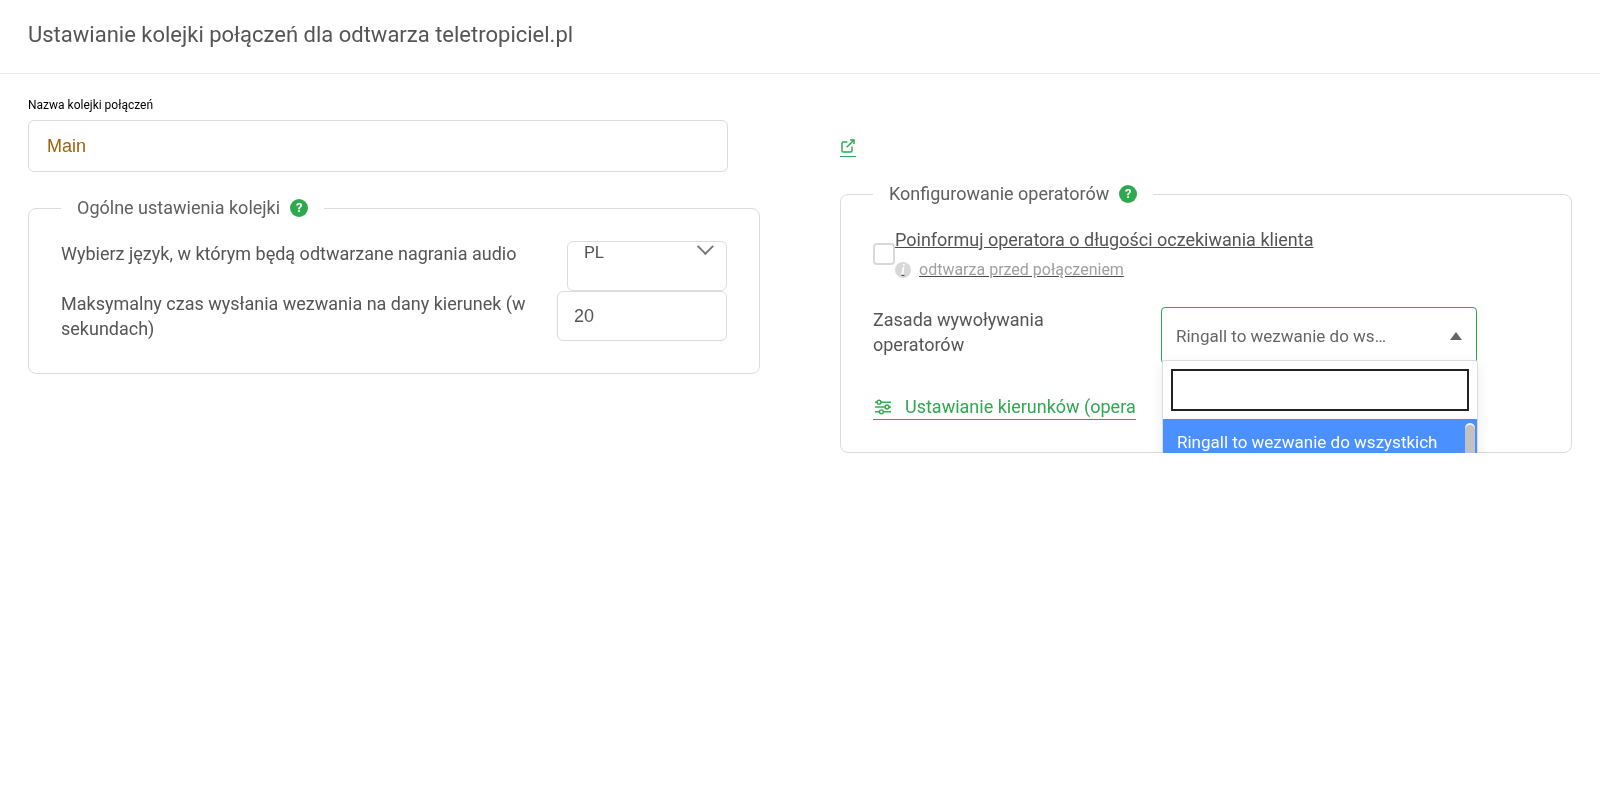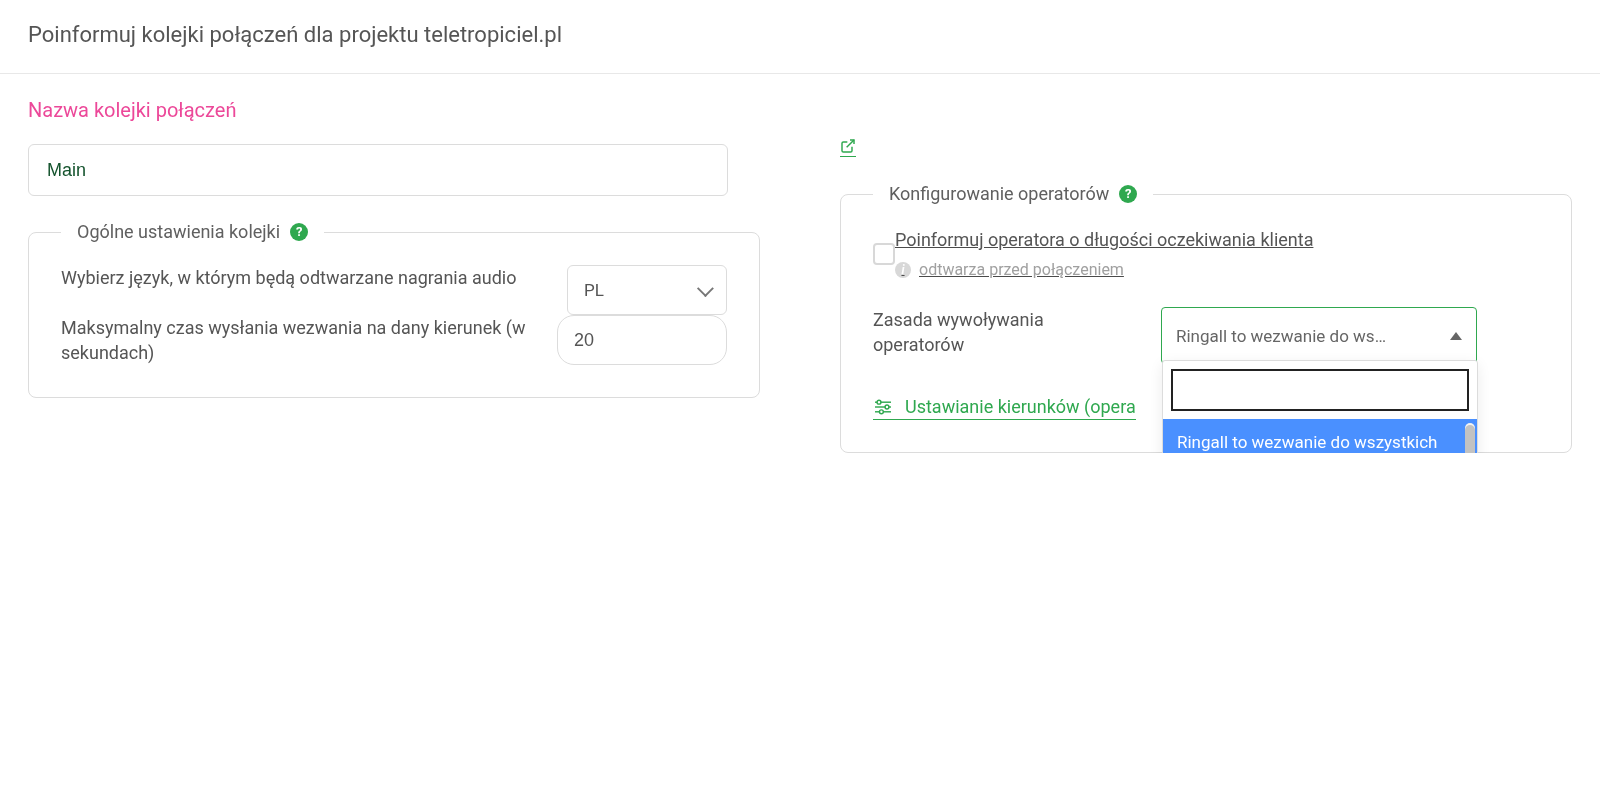--- a/index.html
+++ b/index.html
@@ -17,33 +17,33 @@
     border-bottom: 1px solid #e8e8e8;
   }
   .content {
     padding: 24px 28px 0;
     display: flex;
     gap: 80px;
     align-items: flex-start;
   }
   .col { flex: 1 1 0; min-width: 0; }
   .field-label {
-    font-size: 20px;
-    color: #ec4899;
-    margin-bottom: 22px;
+    font-size: 12px;
+    color: #000000;
+    margin-bottom: 8px;
   }
   .text-input {
     width: 100%;
     max-width: 700px;
     height: 52px;
     border: 1px solid #dcdcdc;
     border-radius: 6px;
     padding: 0 18px;
     font-size: 18px;
-    color: #14532d;
+    color: #a16207;
   }
   .fieldset {
     margin-top: 36px;
     border: 1px solid #dcdcdc;
     border-radius: 8px;
     padding: 32px;
     position: relative;
   }
   .fieldset-legend {
     position: absolute;
@@ -68,30 +68,30 @@
     align-items: center;
     justify-content: center;
   }
   .row { display: flex; align-items: flex-start; gap: 28px; }
   .row + .row { }
   .row-label { flex: 1; font-size: 18px; color: #555; line-height: 1.4; }
   .select {
     width: 160px; height: 50px;
     border: 1px solid #dcdcdc;
     border-radius: 6px;
-    display: flex; align-items: center; justify-content: space-between;
+    display: flex; justify-content: space-between;
     padding: 0 16px;
     color: #555; font-size: 17px;
     background: #fff;
     cursor: pointer;
   }
   .num-input {
     width: 170px; height: 50px;
     border: 1px solid #dcdcdc;
-    border-radius: 17px;
+    border-radius: 6px;
     padding: 0 16px; font-size: 18px; color: #555;
   }
   .instructions-link {
     display: inline-flex; align-items: center; gap: 12px;
     color: #2fa84f; font-size: 18px;
     border-bottom: 1px solid #2fa84f;
     padding-bottom: 2px;
     margin-top: 40px;
     cursor: pointer;
   }
@@ -166,21 +166,21 @@
     border-left: 6px solid transparent;
     border-right: 6px solid transparent;
     border-bottom: 8px solid #666;
   }
   .ext-icon { width: 16px; height: 16px; flex-shrink: 0; }
   .sliders-icon { width: 20px; height: 16px; flex-shrink: 0; }
 </style>
 </head>
 <body>
 
-<div class="page-title">Poinformuj kolejki połączeń dla projektu teletropiciel.pl</div>
+<div class="page-title">Ustawianie kolejki połączeń dla odtwarza teletropiciel.pl</div>
 
 <div class="content">
 
   <div class="col">
     <div class="field-label">Nazwa kolejki połączeń</div>
     <input class="text-input" type="text" value="Main" style="">
 
     <div class="fieldset">
       <div class="fieldset-legend">
         <span>Ogólne ustawienia kolejki</span>

